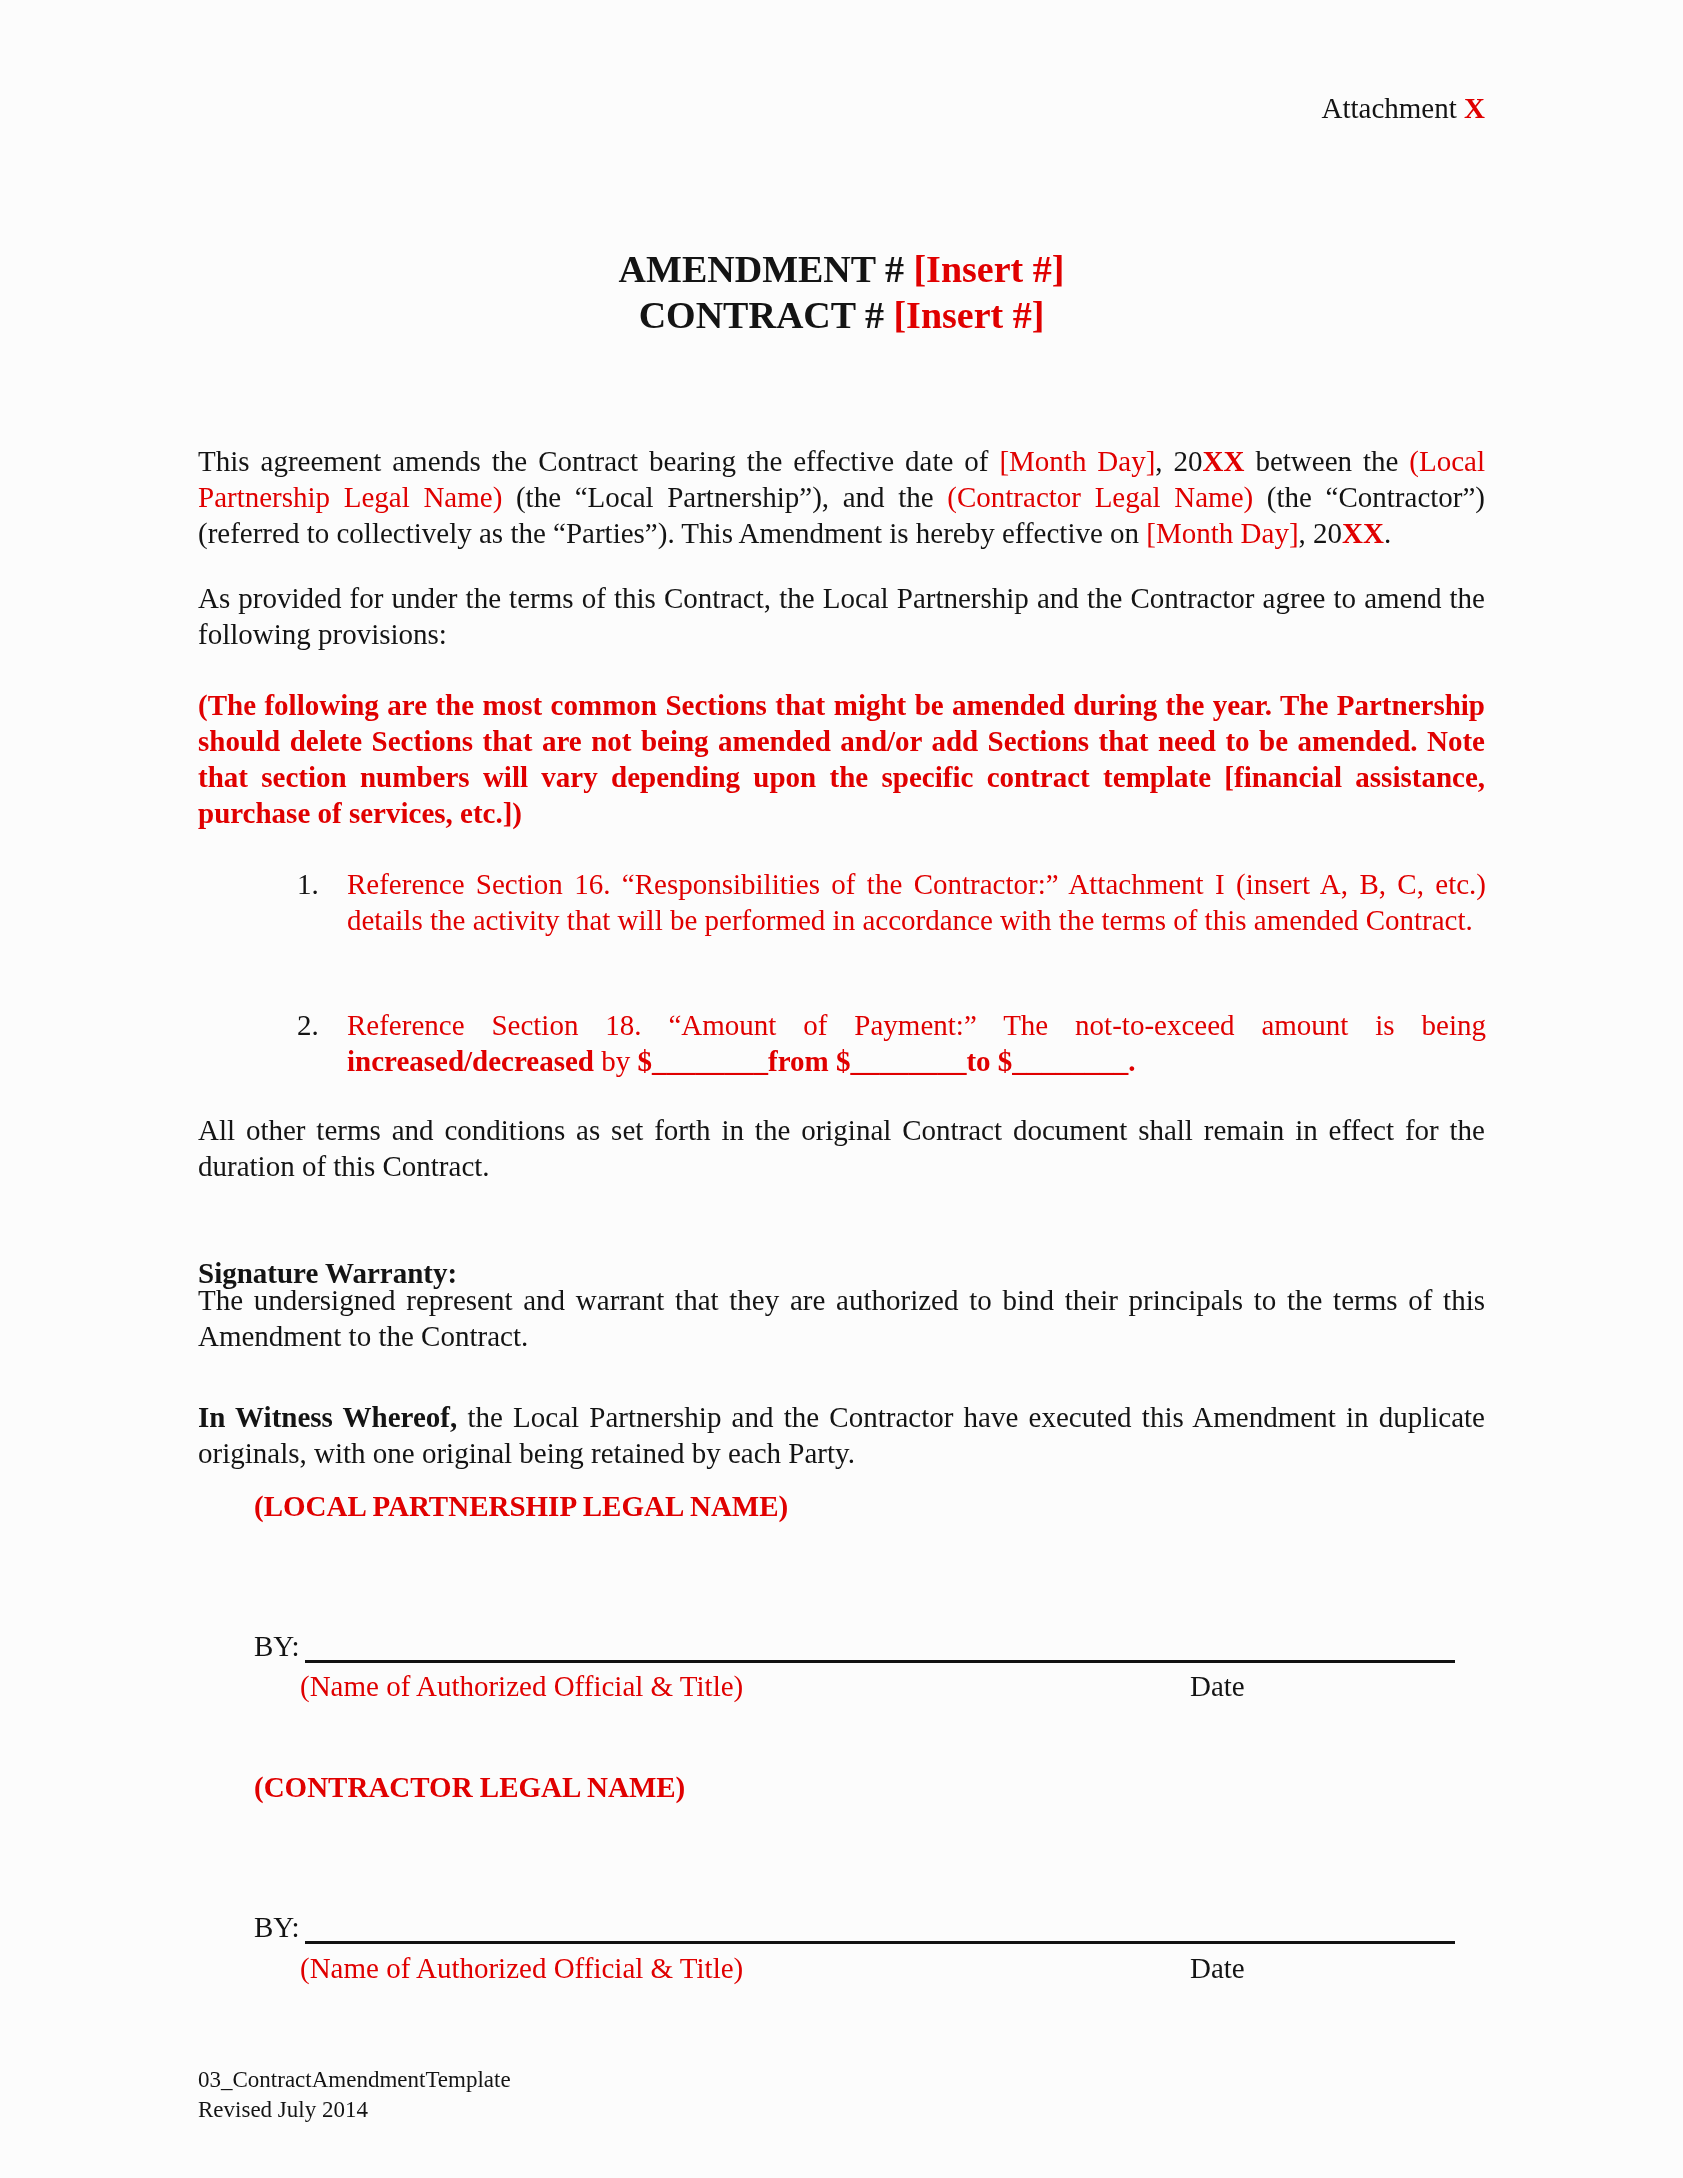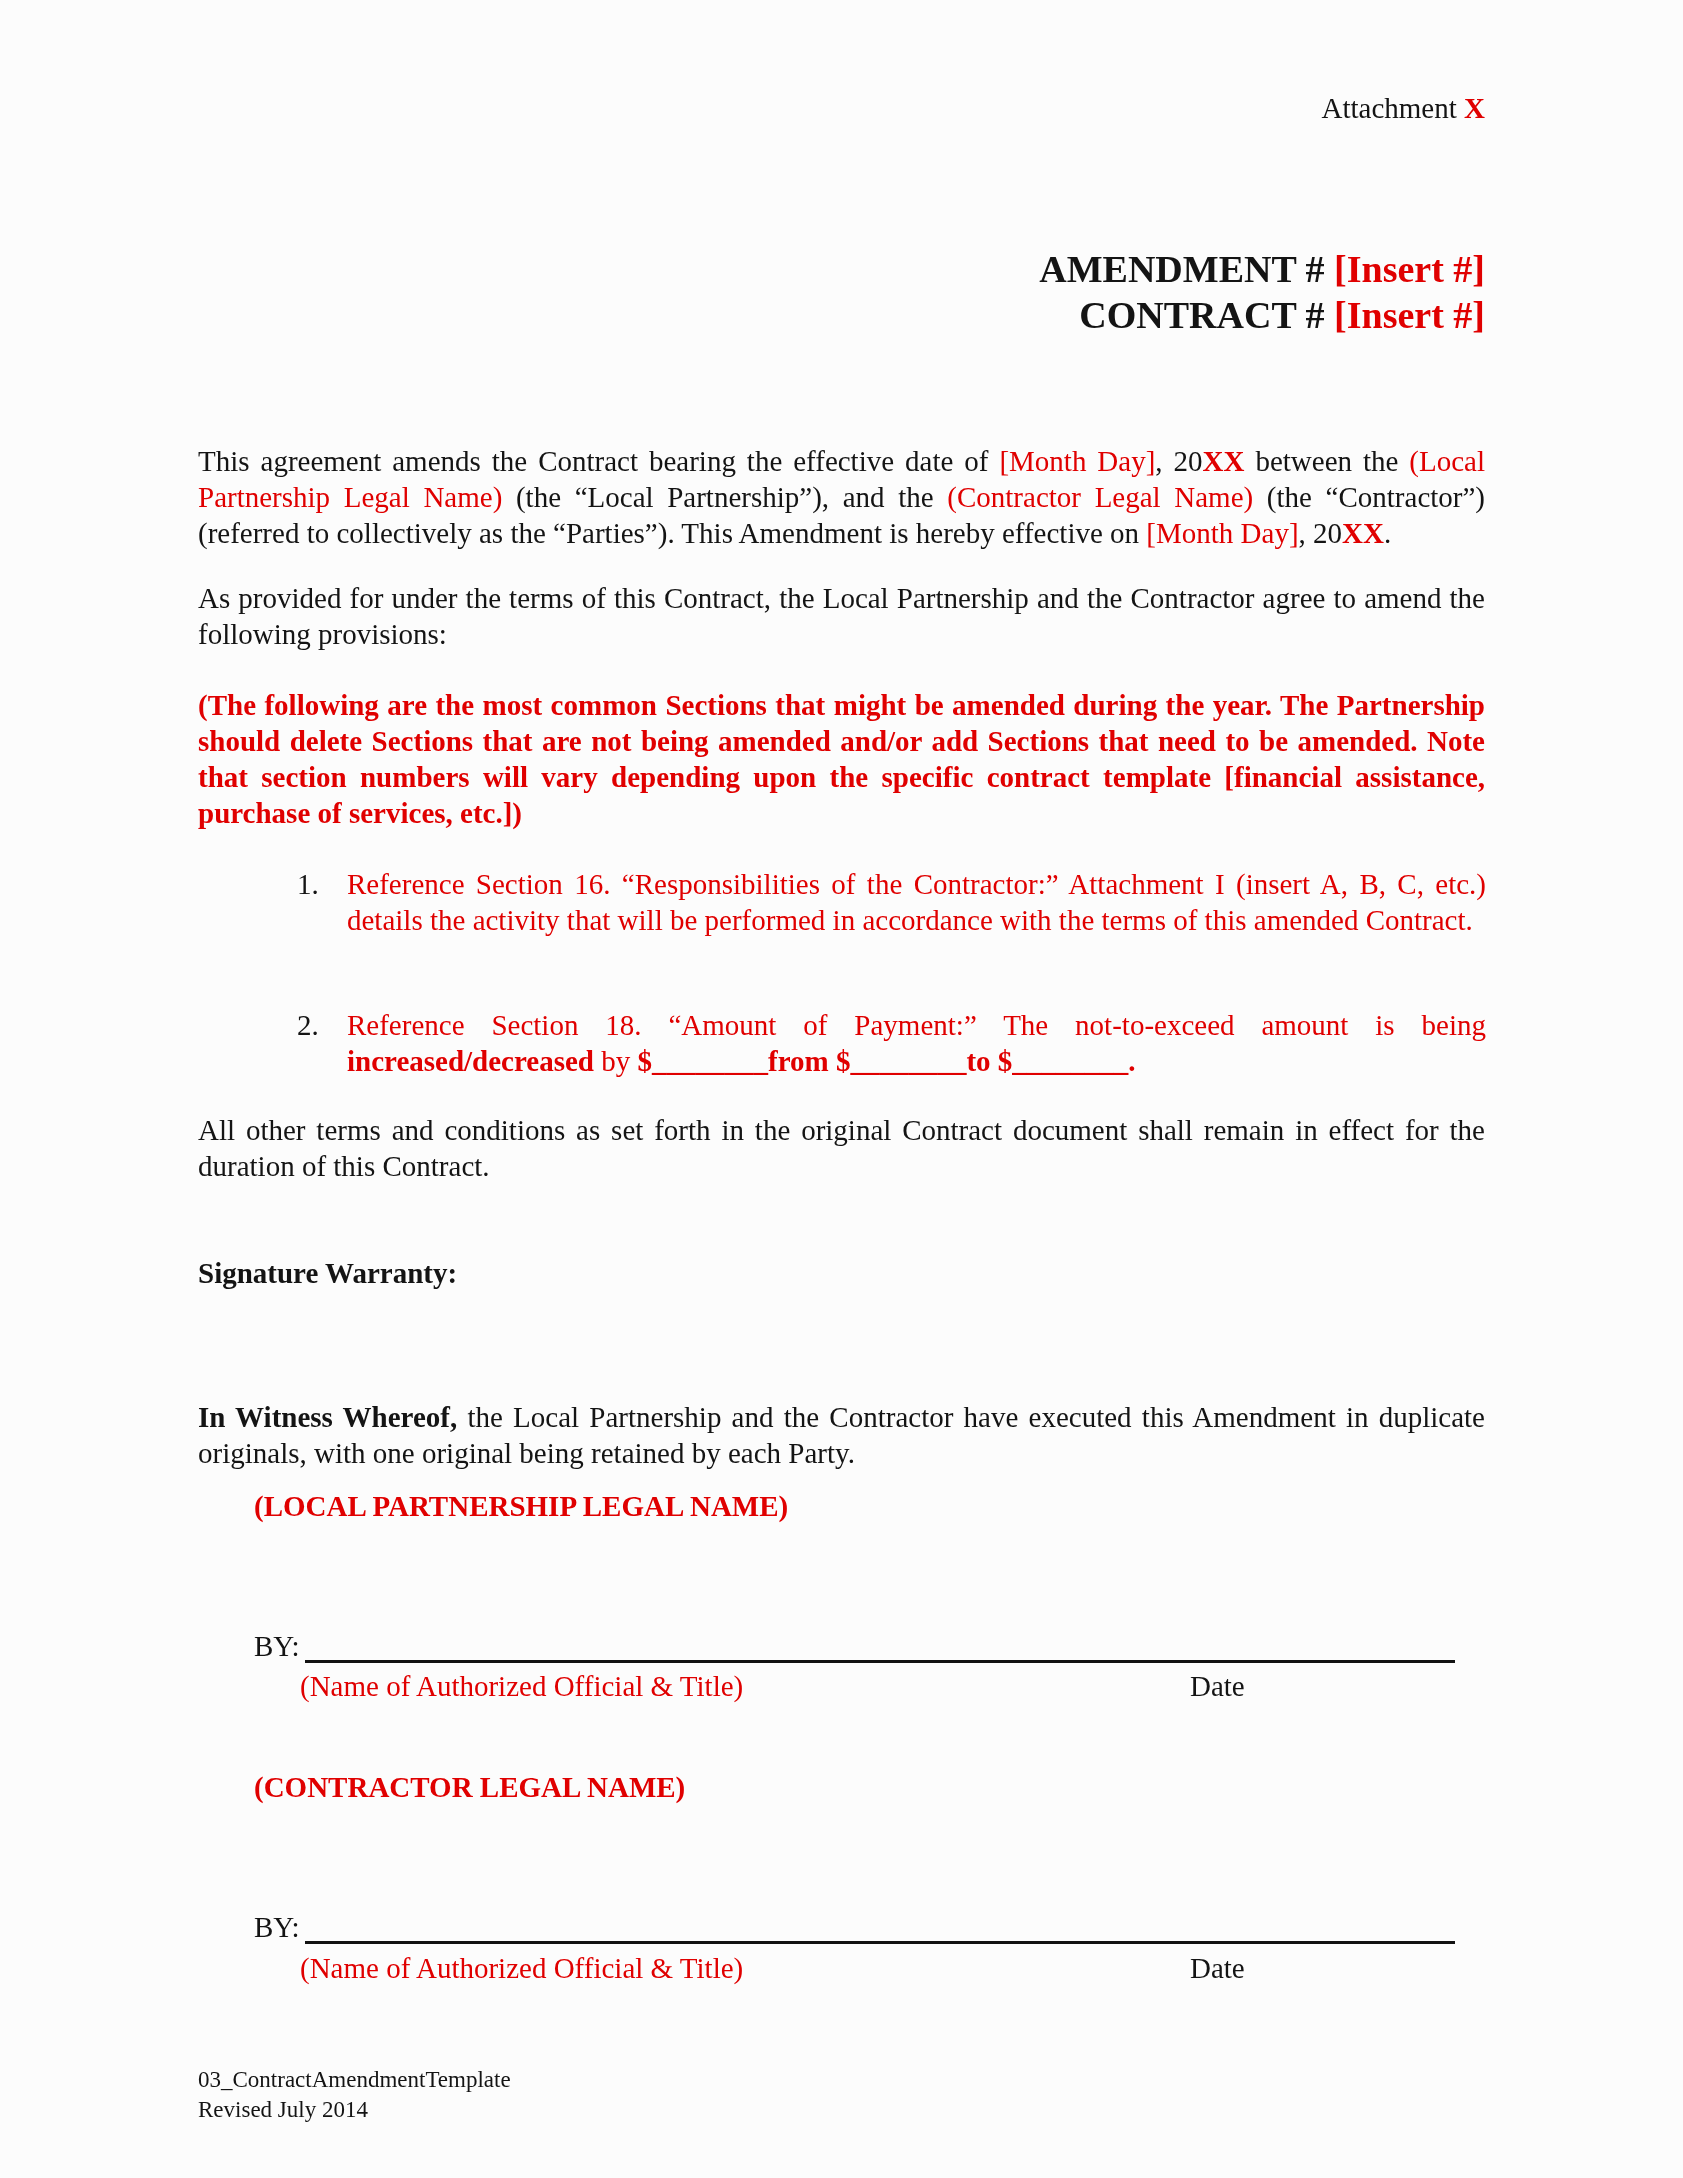--- a/index.html
+++ b/index.html
@@ -27,21 +27,21 @@
   .s-rb{color:var(--red);font-weight:bold;}
 
   .seg-line{min-height:36px;}
 
   .attachment{
     position:absolute;top:87px;left:198px;width:1287px;
     text-align:right;font-size:29px;line-height:42px;
   }
   .title{
     position:absolute;top:246px;left:198px;width:1287px;
-    text-align:right;font-size:38px;line-height:46px;font-weight:bold;
+    text-align:center;font-size:38px;line-height:46px;font-weight:bold;
   }
   .title .seg-line{min-height:46px;}
 
   .para{
     position:absolute;left:198px;width:1287px;text-align:justify;
   }
   .p-intro{top:443px;}
   .p-provided{top:580px;}
   .p-instructions{top:687px;}
   .p-allother{top:1112px;}
@@ -125,20 +125,23 @@
         <div class="seg-line"><span class="s-rb">increased/decreased</span><span class="s-r"> by </span><span class="s-rb">$________</span><span class="s-rb">from $________</span><span class="s-rb">to $________</span><span class="s-rb">.</span></div>
       </div>
   </div>
 
   <div class="para p-allother">
       <div class="seg-line"><span class="s-k">All other terms and conditions as set forth in the original Contract document shall remain in effect for the duration of this Contract.</span></div>
     </div>
 
   <div class="heading-k h-warranty">Signature Warranty:</div>
 
+  <div class="para p-undersigned">
+      <div class="seg-line"><span class="s-k">The undersigned represent and warrant that they are authorized to bind their principals to the terms of this Amendment to the Contract.</span></div>
+    </div>
 
   <div class="para p-witness">
       <div class="seg-line"><span class="s-kb">In Witness Whereof,</span><span class="s-k"> the Local Partnership and the Contractor have executed this Amendment in duplicate originals, with one original being retained by each Party.</span></div>
     </div>
 
   <div class="sig-heading sig1-h">(LOCAL PARTNERSHIP LEGAL NAME)</div>
 
   <div class="by-row by1">
     <span class="by-label">BY:</span>
     <div class="by-line"></div>

